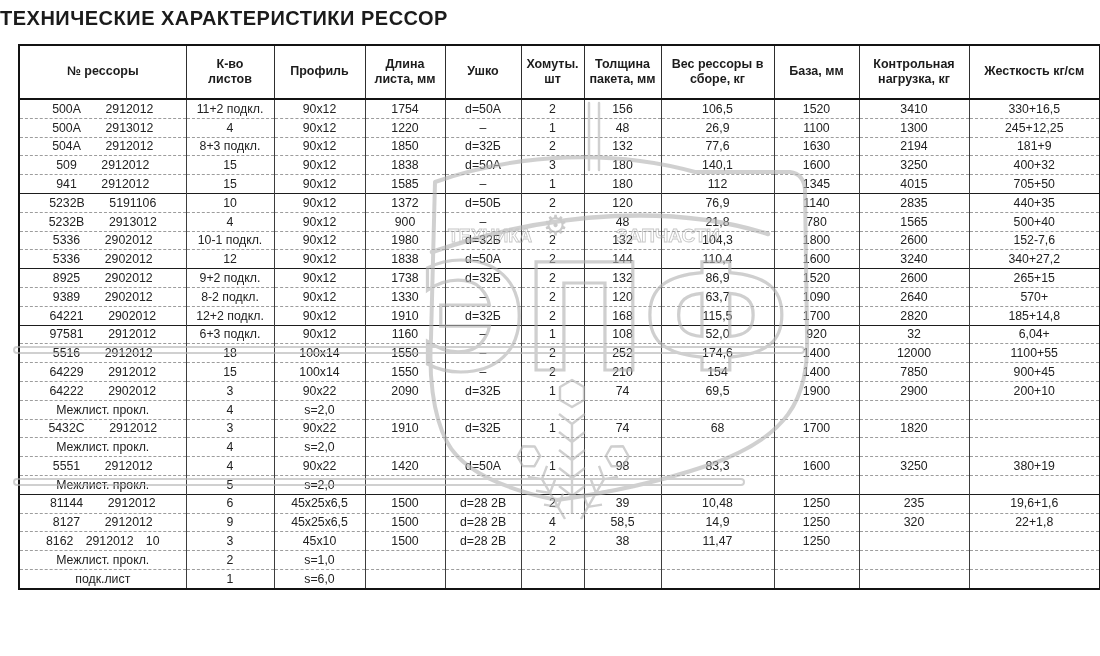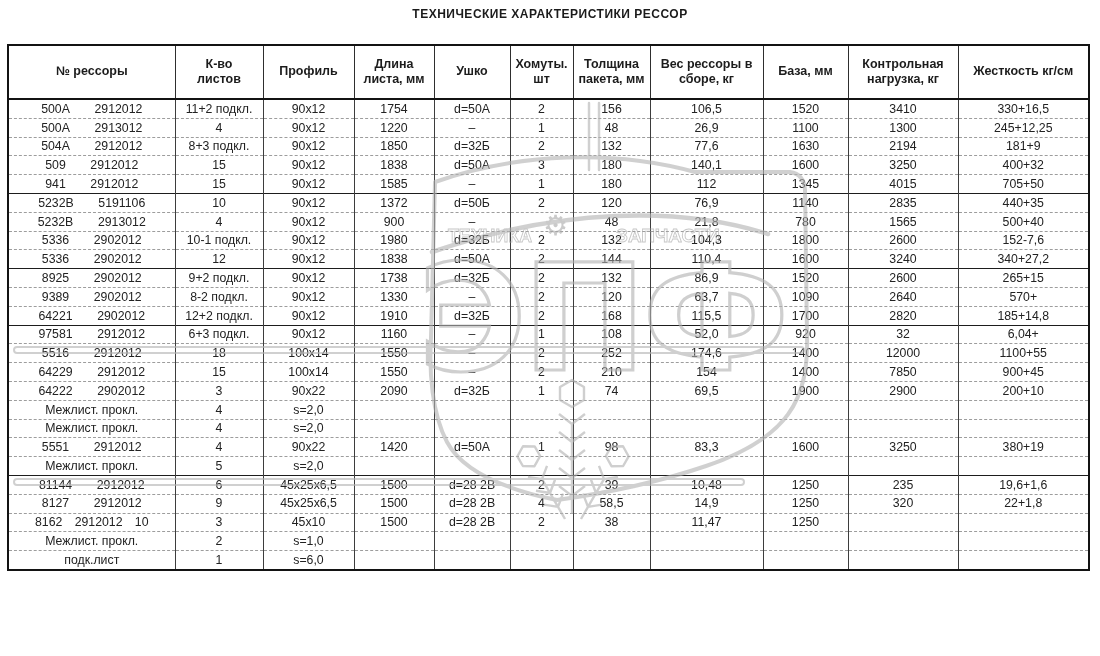--- a/index.html
+++ b/index.html
@@ -3,24 +3,24 @@
 <meta charset="utf-8">
 <style>
   html,body{margin:0;padding:0;}
   body{
     width:1100px;height:656px;position:relative;overflow:hidden;
     background:#ffffff;color:#1e1e1e;
     font-family:"Liberation Sans", sans-serif;
   }
   .page-title{
     position:absolute;top:7px;left:0;width:100%;
-    text-align:center;font-size:12px;font-weight:700;letter-spacing:.5px;
+    text-align:left;font-size:20px;font-weight:700;letter-spacing:.5px;
     color:#1b1b1b;
   }
-  .tablewrap{position:absolute;left:7px;top:44px;}
+  .tablewrap{position:absolute;left:18px;top:44px;}
   table.spec{
     border-collapse:collapse;table-layout:fixed;width:1081px;
     border:2.5px solid #131313;background:transparent;
   }
   table.spec th{
     border-left:1px solid #2e2e2e;border-bottom:2.5px solid #131313;
     height:50px;padding:1px 3px;vertical-align:middle;text-align:center;
     font-size:12.5px;font-weight:700;line-height:1.22;color:#1c1c1c;
   }
   table.spec td{
@@ -290,20 +290,33 @@
           <td></td>
           <td></td>
           <td></td>
           <td></td>
           <td></td>
           <td></td>
           <td></td>
           <td></td>
         </tr>
         <tr>
+          <td>5432С  2912012</td>
+          <td>3</td>
+          <td>90x22</td>
+          <td>1910</td>
+          <td>d=32Б</td>
+          <td>1</td>
+          <td>74</td>
+          <td>68</td>
+          <td>1700</td>
+          <td>1820</td>
+          <td></td>
+        </tr>
+        <tr>
           <td>Межлист. прокл.</td>
           <td>4</td>
           <td>s=2,0</td>
           <td></td>
           <td></td>
           <td></td>
           <td></td>
           <td></td>
           <td></td>
           <td></td>

